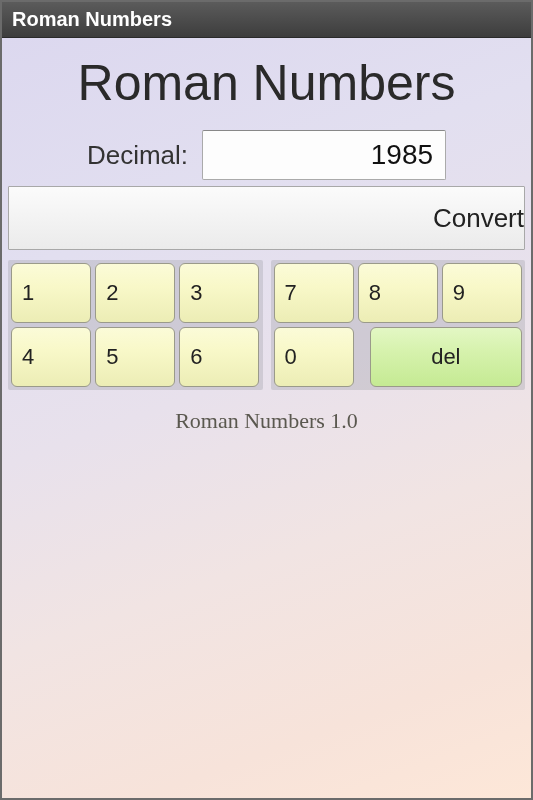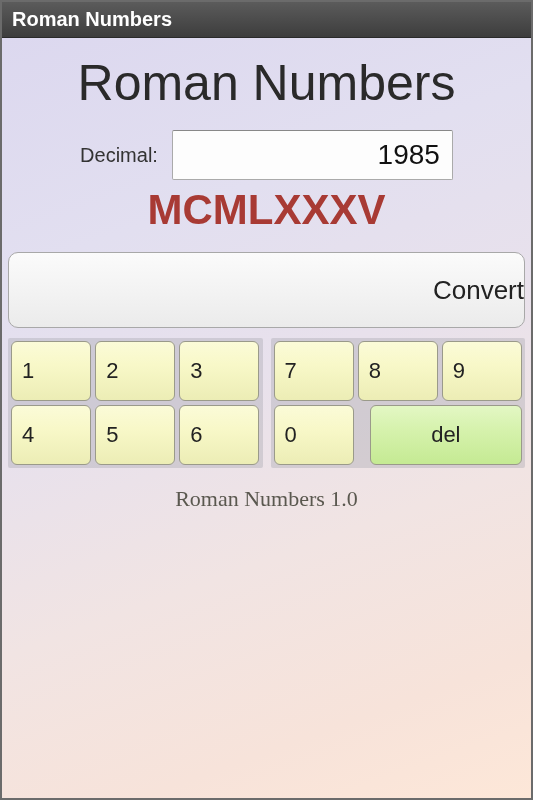--- a/index.html
+++ b/index.html
@@ -34,25 +34,25 @@
     margin-bottom: 18px;
   }
 
   .input-row {
     display: flex;
     align-items: center;
     gap: 14px;
     margin-bottom: 6px;
   }
   .input-label {
-    font-size: 20px;
+    font-size: 26px;
     color: #333;
   }
   .input-box {
-    width: 281px;
+    width: 244px;
     height: 50px;
     font-size: 28px;
     padding: 4px 12px;
     border: 1px solid #aaa;
     border-top-color: #888;
     border-radius: 2px;
     background: #fdfdfd;
     color: #111;
     outline: none;
   }
@@ -65,26 +65,26 @@
   }
 
   .action-row {
     display: flex;
     width: 100%;
     gap: 8px;
     margin: 0 auto 10px auto;
   }
   .action-btn {
     flex: 1;
-    height: 76px;
+    height: 64px;
     font-size: 26px;
     color: #222;
     background: linear-gradient(#fbfbfb, #ebebeb);
     border: 1px solid #a8a8a8;
-    border-radius: 10px;
+    border-radius: 1px;
     cursor: pointer;
   }
 
   .keypad-area {
     display: flex;
     width: 100%;
     gap: 8px;
     margin: 0 auto;
   }
   .keypad-block {
@@ -133,21 +133,20 @@
 
 <div class="content">
 
   <div class="heading">Roman Numbers</div>
 
   <div class="input-row">
     <span class="input-label">Decimal:</span>
     <input class="input-box" type="text" value="1985" style="">
   </div>
 
-  <div class="roman-output">MCMLXXXV</div>
 
   <div class="action-row">
     <button class="action-btn">Convert</button>
   </div>
 
   <div class="keypad-area">
     <div class="keypad-block">
       <div class="key">1</div>
       <div class="key">2</div>
       <div class="key">3</div>

